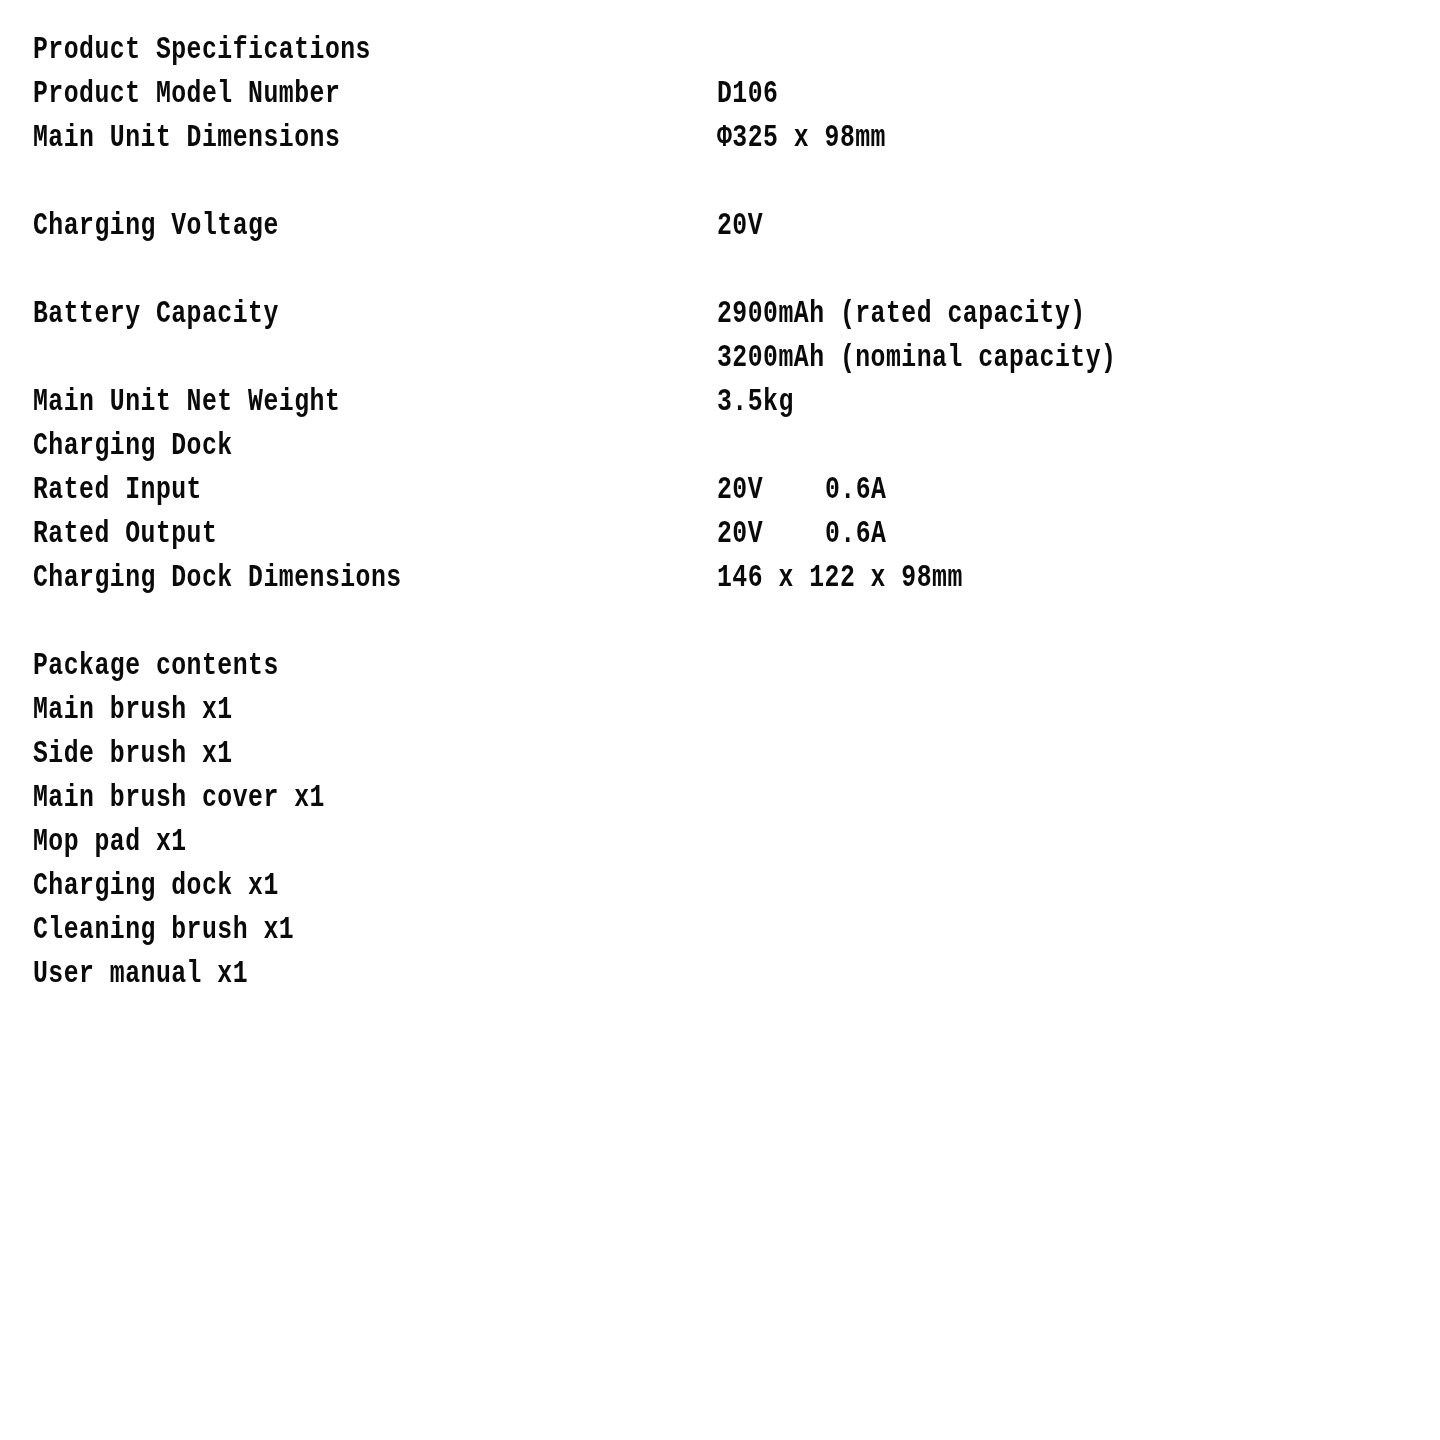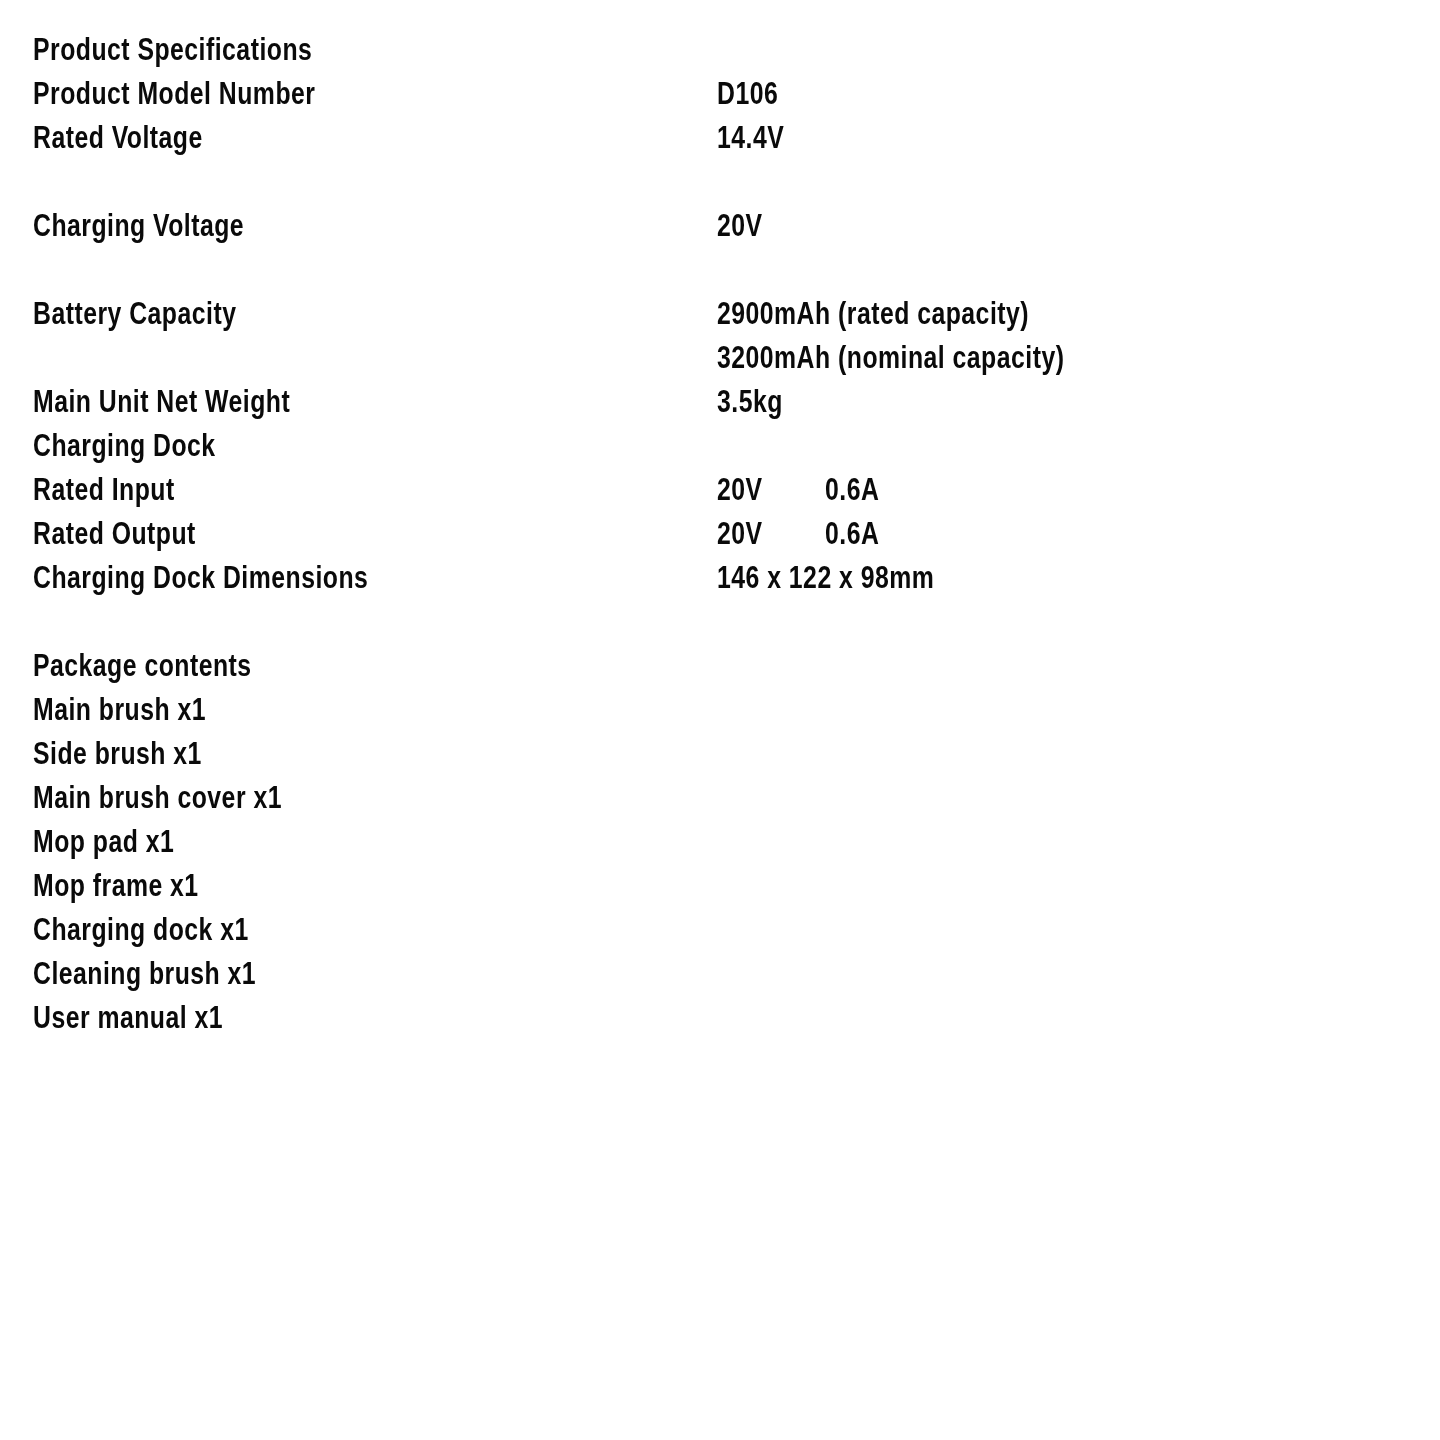--- a/index.html
+++ b/index.html
@@ -20,20 +20,21 @@
       position: absolute;
       left: 33px;
       top: 28px;
       width: 1380px;
     }
     .row {
       position: relative;
       height: 44px;
       line-height: 44px;
       white-space: nowrap;
+      font-family: Liberation Mono, monospace;
     }
     .row.gap {
       height: 44px;
     }
     .txt {
       display: inline-block;
       font-size: 31px;
       letter-spacing: 0.6px;
       transform: scaleX(0.80);
       transform-origin: left center;
@@ -57,26 +58,26 @@
   <div class="row">
     <span class="label txt">Product Specifications</span>
   </div>
 
 
   <div class="row">
     <span class="label txt">Product Model Number</span>
     <span class="value txt">D106</span>
   </div>
 
+  <div class="row">
+    <span class="label txt">Main Unit Dimensions</span>
+    <span class="value txt">Φ325 x 98mm</span>
+  </div>
 
 
-  <div class="row">
-    <span class="label txt">Rated Voltage</span>
-    <span class="value txt">14.4V</span>
-  </div>
 
   <div class="row gap"></div>
 
   <div class="row">
     <span class="label txt">Charging Voltage</span>
     <span class="value txt">20V</span>
   </div>
 
   <div class="row gap"></div>
 
@@ -128,23 +129,20 @@
   <div class="row">
     <span class="label txt">Side brush x1</span>
   </div>
   <div class="row">
     <span class="label txt">Main brush cover x1</span>
   </div>
   <div class="row">
     <span class="label txt">Mop pad x1</span>
   </div>
   <div class="row">
-    <span class="label txt">Mop frame x1</span>
-  </div>
-  <div class="row">
     <span class="label txt">Charging dock x1</span>
   </div>
   <div class="row">
     <span class="label txt">Cleaning brush x1</span>
   </div>
   <div class="row">
     <span class="label txt">User manual x1</span>
   </div>
 
 </div>

